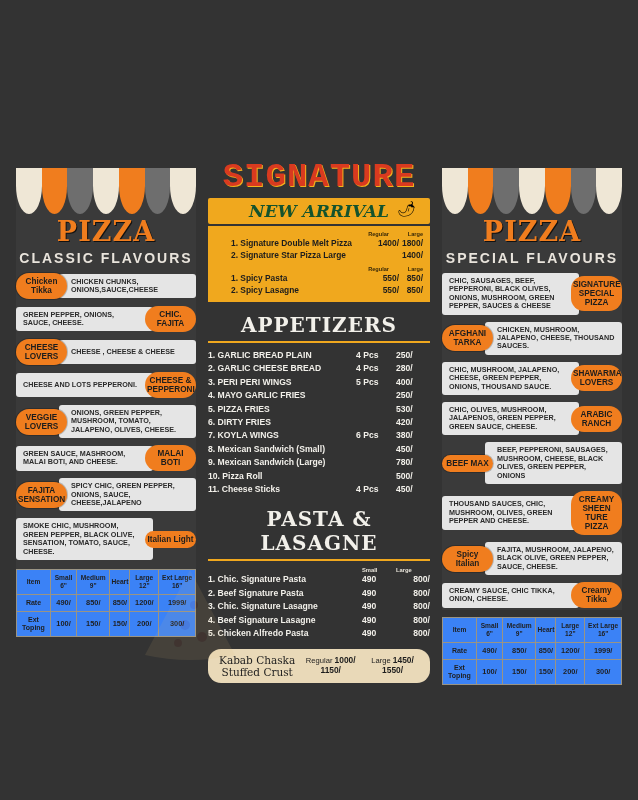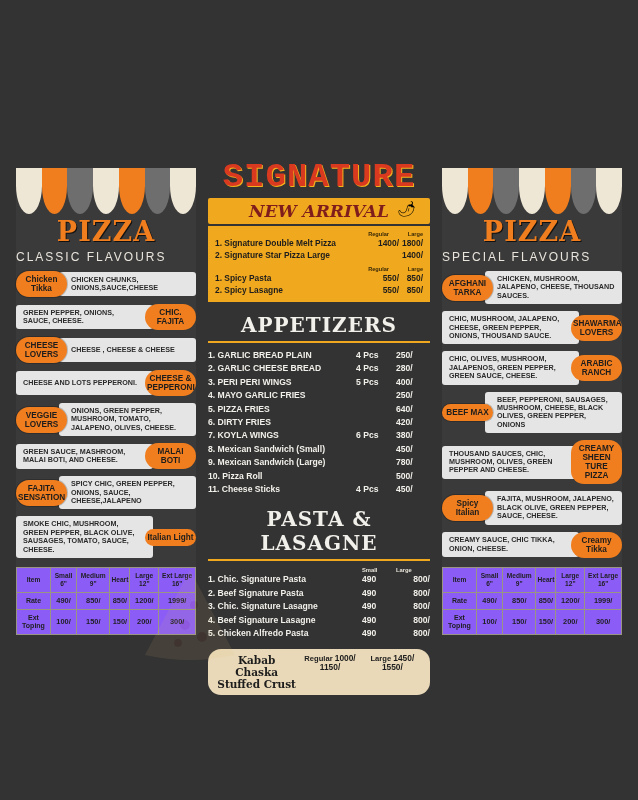--- a/index.html
+++ b/index.html
@@ -38,24 +38,25 @@
     text-align:center;
     font-family:"DejaVu Serif", serif;
     font-weight:bold;
     font-size:27px;
     color:#f07d1e;
     letter-spacing:1px;
     margin-top:48px;
     text-shadow:1px 1px 0 #111;
   }
   .col-sub{
+    text-align:center;
     color:#e9e4dc;
-    font-size:12px;
+    font-size:14px;
     letter-spacing:2px;
-    font-weight:normal;
+    font-weight:bold;
     margin-top:3px;
     margin-bottom:7px;
   }
 
   .row{
     position:relative;
     display:flex;
     align-items:center;
     margin:0 0 7px 0;
     min-height:26px;
@@ -103,21 +104,21 @@
     display:flex;
     align-items:center;
   }
   .desc.only{margin-left:0;padding-left:7px;}
   .desc.rightonly{margin-right:0;padding-right:7px;}
 
   
   .ptable{
     width:100%;
     border-collapse:collapse;
-    background:#8b5cf6;
+    background:#3b82f6;
     margin-top:9px;
     border:1px solid #8a8576;
   }
   .ptable td{
     border:1px solid #9a9484;
     font-size:7.4px;
     text-align:center;
     color:#1f1f1f;
     font-weight:bold;
     padding:4px 1px;
@@ -147,29 +148,29 @@
     padding:3px 0 3px 0;
     border-radius:2px;
     position:relative;
   }
   .newarrival{
     text-align:center;
     font-family:"DejaVu Serif", serif;
     font-style:italic;
     font-weight:bold;
     font-size:17px;
-    color:#7f1d1d;
+    color:#14532d;
   }
   .chilli{
     position:absolute;right:14px;top:2px;
     font-size:15px;
   }
   .yellowbox{
     background:#f0a81e;
-    padding:5px 7px 6px 7px;
+    padding:5px 7px 6px 23px;
     margin-top:2px;
   }
   .yrow{
     display:flex;
     font-size:8.4px;
     font-weight:bold;
     color:#1d1d1d;
     line-height:12px;
   }
   .yrow .nm{flex:1 1 auto;}
@@ -213,23 +214,24 @@
   }
   .ihdr .nm{flex:1 1 auto;}
   .ihdr .pr{width:34px;text-align:left;}
   .ihdr .pr2{width:34px;text-align:left;}
 
   .kabab{
     margin-top:8px;
     background:#e9d9b8;
     border-radius:13px;
     display:flex;
+    align-items:center;
     padding:5px 8px;
     color:#1d1d1d;
-    font-weight:bold;
+    font-weight:normal;
   }
   .kabab .kt{
     font-family:"DejaVu Serif", serif;
     font-size:10.5px;
     line-height:12px;
     width:92px;
     text-align:center;
   }
   .kabab .kp{
     font-size:7.6px;
@@ -290,21 +292,21 @@
     </div>
     <div class="row">
       <div class="desc only">GREEN SAUCE, MASHROOM, MALAI BOTI, AND CHEESE.</div>
       <div class="tagR">MALAI BOTI</div>
     </div>
     <div class="row">
       <div class="tagL">FAJITA SENSATION</div>
       <div class="desc rightonly">SPICY CHIC, GREEN PEPPER, ONIONS, SAUCE, CHEESE,JALAPENO</div>
     </div>
     <div class="row">
-      <div class="desc only">SMOKE CHIC, MUSHROOM, GREEN PEPPER, BLACK OLIVE, SAUSAGES, TOMATO, SAUCE, CHEESE.</div>
+      <div class="desc only">SMOKE CHIC, MUSHROOM, GREEN PEPPER, BLACK OLIVE, SENSATION, TOMATO, SAUCE, CHEESE.</div>
       <div class="tagR">Italian Light</div>
     </div>
 
     <table class="ptable">
       <tbody>
           <tr>
         <td class="hdr">Item</td>
         <td class="hdr">Small 6"</td>
         <td class="hdr">Medium 9"</td>
         <td class="hdr">Heart</td>
@@ -390,21 +392,21 @@
       <div class="pr">400/</div>
     </div>
     <div class="irow">
       <div class="nm">4. MAYO GARLIC FRIES</div>
       <div class="qty"></div>
       <div class="pr">250/</div>
     </div>
     <div class="irow">
       <div class="nm">5. PIZZA FRIES</div>
       <div class="qty"></div>
-      <div class="pr">640/</div>
+      <div class="pr">530/</div>
     </div>
     <div class="irow">
       <div class="nm">6. DIRTY FRIES</div>
       <div class="qty"></div>
       <div class="pr">420/</div>
     </div>
     <div class="irow">
       <div class="nm">7. KOYLA WINGS</div>
       <div class="qty">6 Pcs</div>
       <div class="pr">380/</div>
@@ -488,20 +490,24 @@
     <div class="stripe" style="background:#efe7d6;"></div>
     <div class="stripe" style="background:#f07d1e;"></div>
     <div class="stripe" style="background:#6e6e6e;"></div>
     <div class="stripe" style="background:#efe7d6;"></div>
   </div>
 
   <div class="col col-right">
     <div class="col-title">PIZZA</div>
     <div class="col-sub">SPECIAL FLAVOURS</div>
 
+    <div class="row">
+      <div class="desc only">CHIC, SAUSAGES, BEEF, PEPPERONI, BLACK OLIVES, ONIONS, MUSHROOM, GREEN PEPPER, SAUCES &amp; CHEESE</div>
+      <div class="tagR">SIGNATURE SPECIAL PIZZA</div>
+    </div>
     <div class="row">
       <div class="tagL">AFGHANI TARKA</div>
       <div class="desc rightonly">CHICKEN, MUSHROOM, JALAPENO, CHEESE, THOUSAND SAUCES.</div>
     </div>
     <div class="row">
       <div class="desc only">CHIC, MUSHROOM, JALAPENO, CHEESE, GREEN PEPPER, ONIONS, THOUSAND SAUCE.</div>
       <div class="tagR">SHAWARMA LOVERS</div>
     </div>
     <div class="row">
       <div class="desc only">CHIC, OLIVES, MUSHROOM, JALAPENOS, GREEN PEPPER, GREEN SAUCE, CHEESE.</div>

